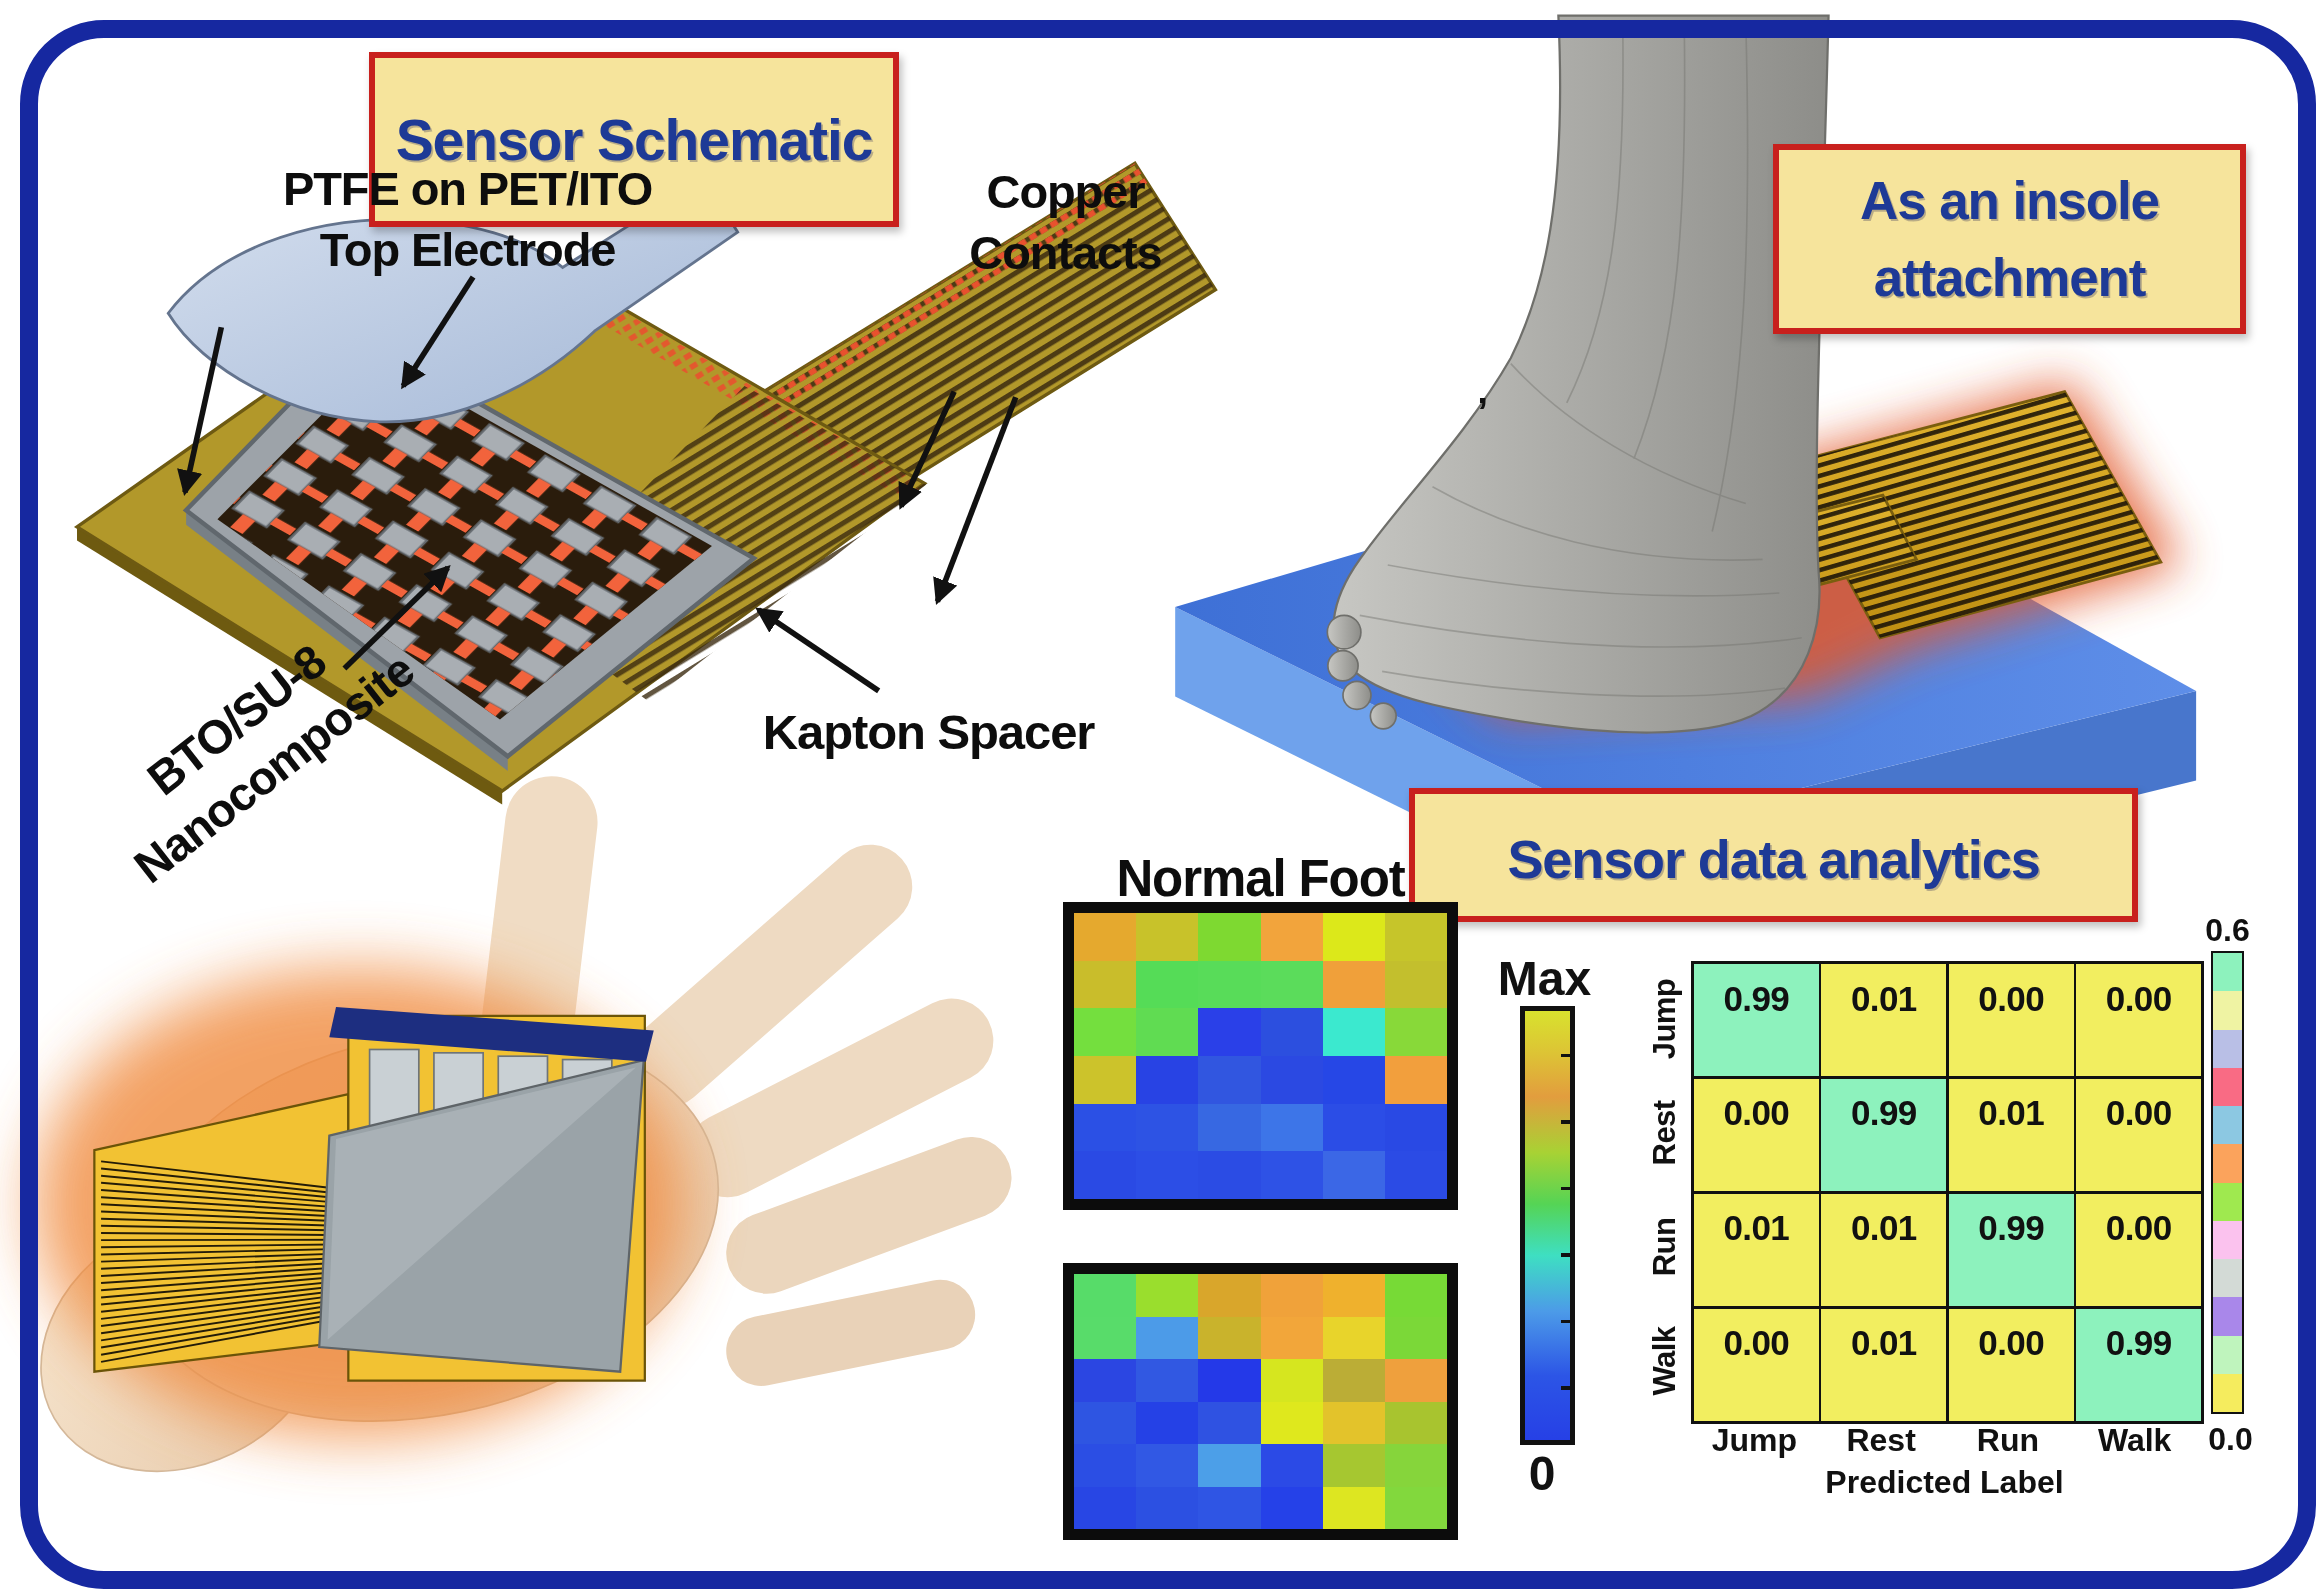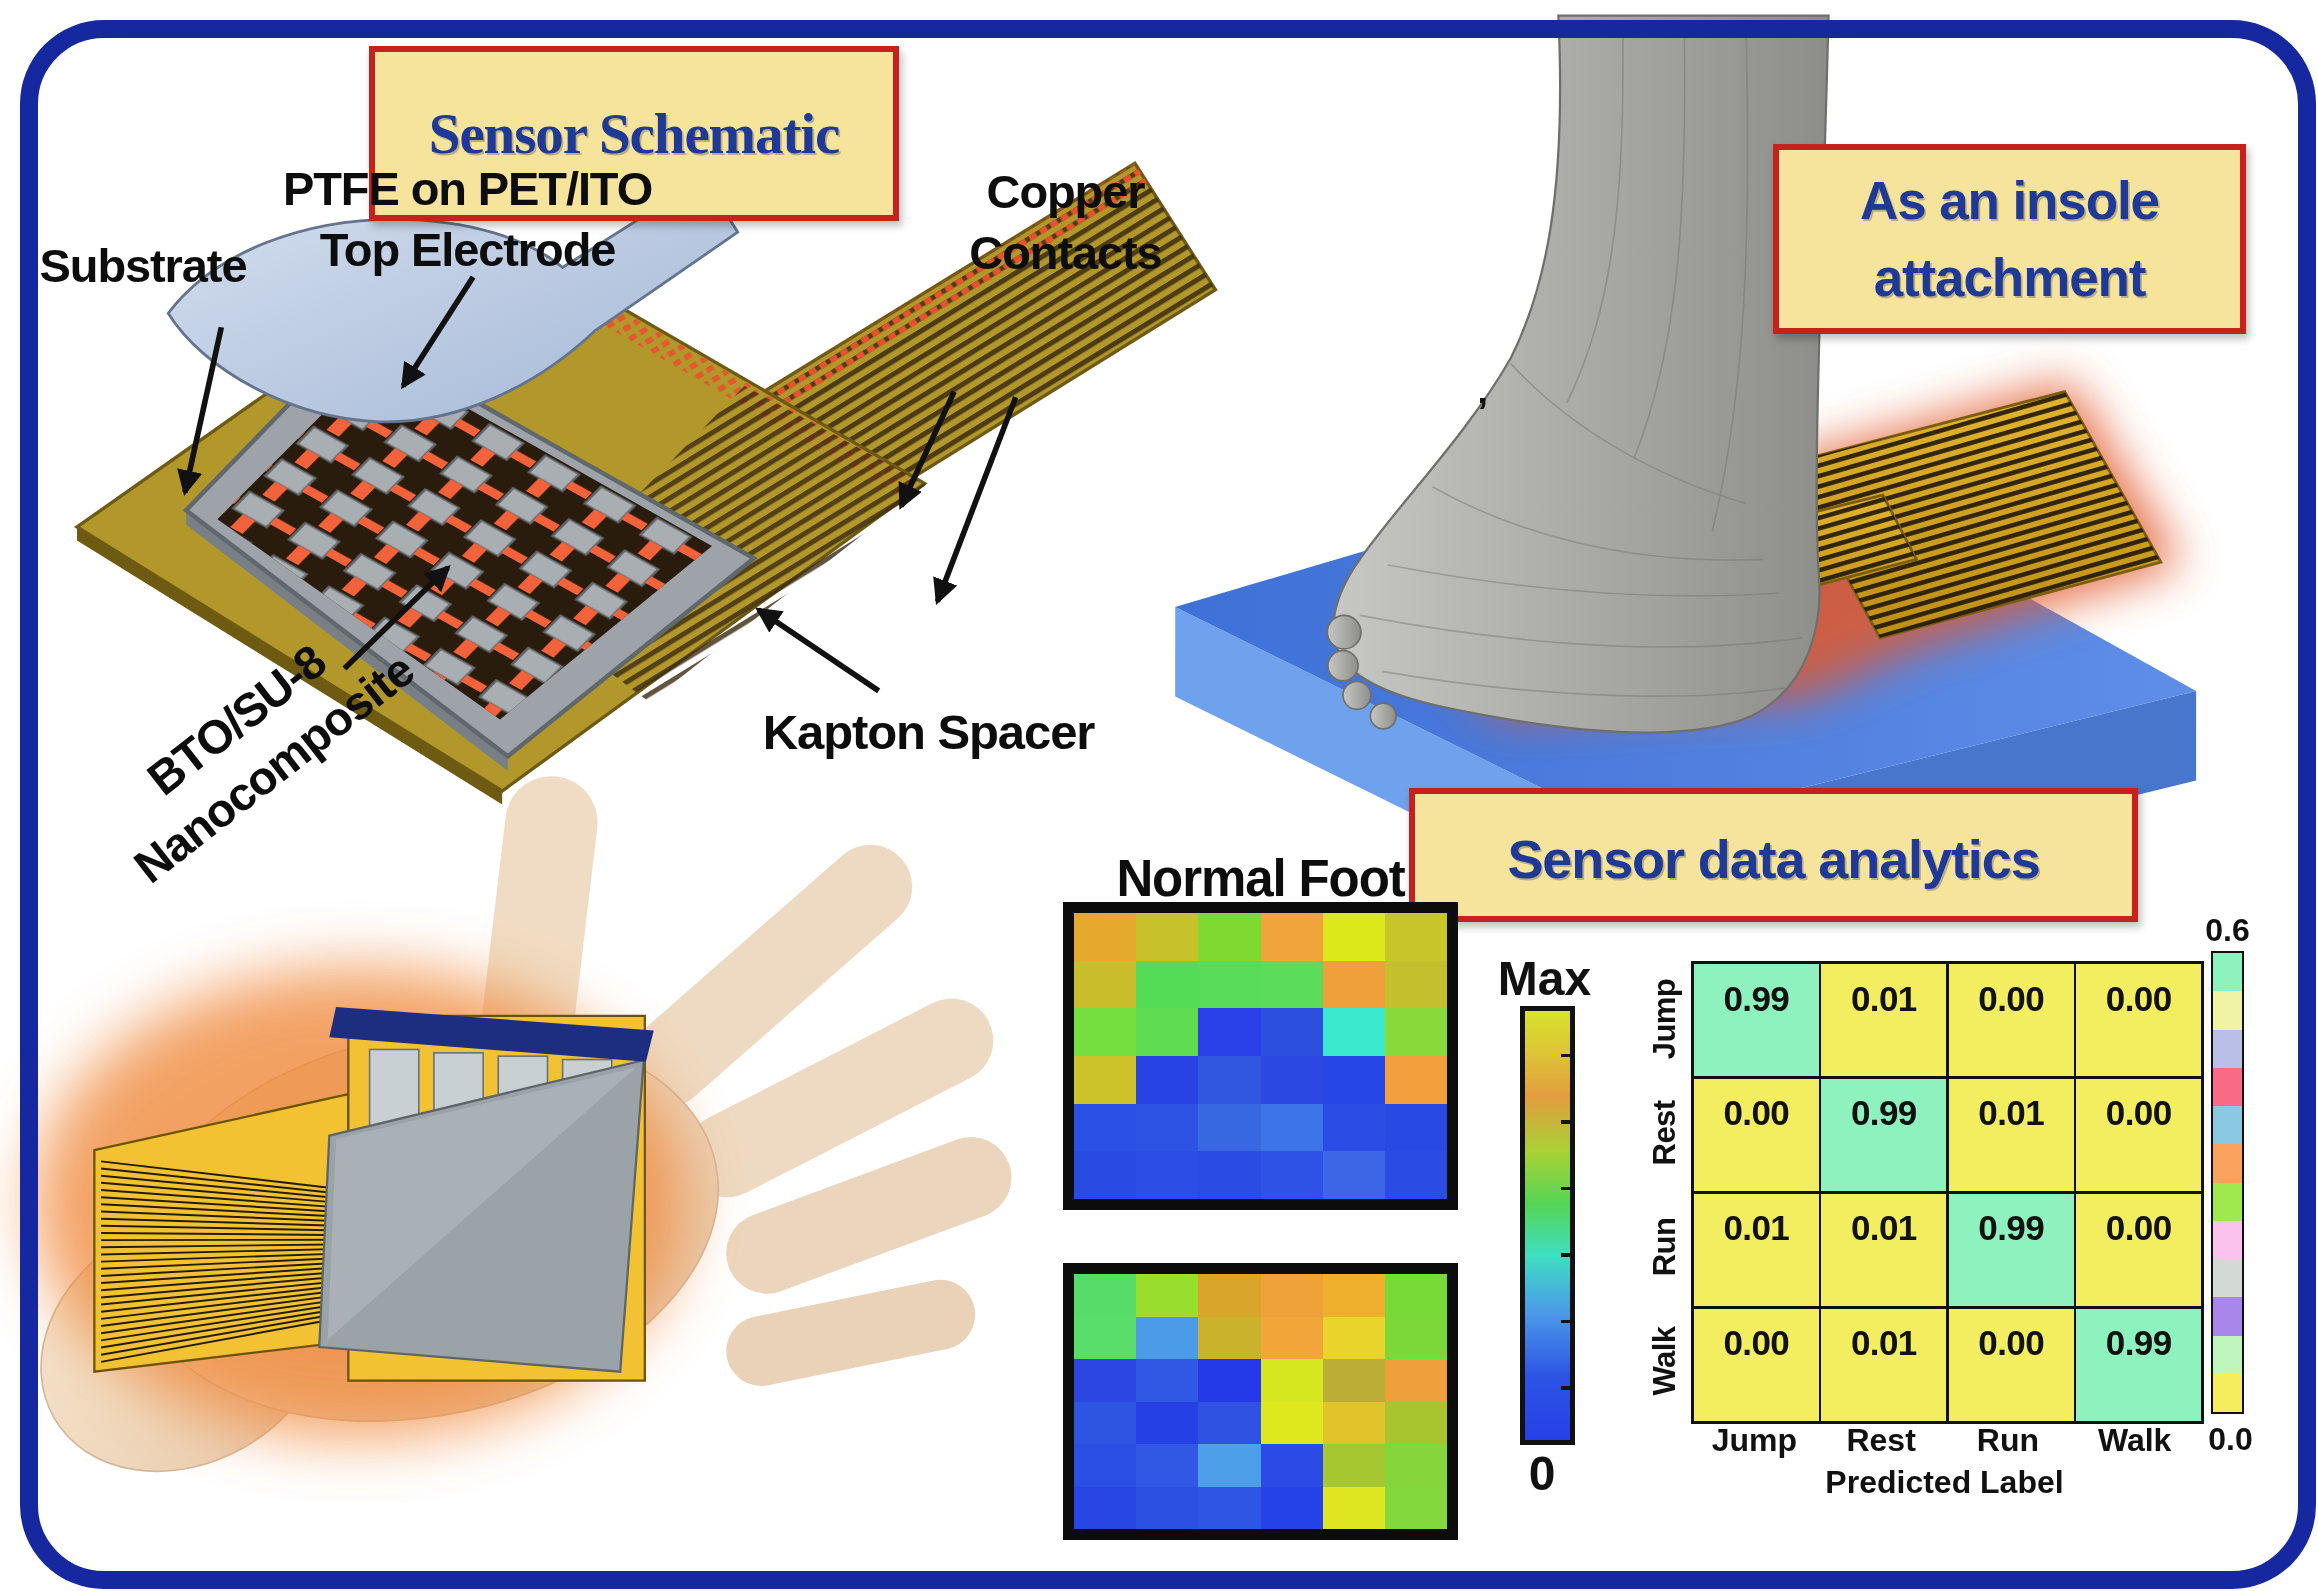--- a/index.html
+++ b/index.html
@@ -216,36 +216,35 @@
         </g>
         <polygon points="588,2030 1150,1895 1108,2452 570,2408" fill="#9AA3A8" stroke="#5E6468" stroke-width="4"></polygon>
         <polygon points="600,2036 1136,1908 585,2395" fill="#ABB4B9" opacity="0.85"></polygon>
         <polygon points="600,1800 1168,1842 1154,1898 588,1854" fill="#1D2E80"></polygon>
       </g>
     </g>
   </svg>
 
   <div class="frame"></div>
 
-  <div class="panel-box" style="left:369px;top:46px;width:518px;height:163px;font-family:Liberation Serif, serif;">
+  <div class="panel-box" style="left:369px;top:52px;width:518px;height:163px;">
     <span style="font-size:57px;">Sensor Schematic</span>
   </div>
 
   <div class="panel-box" style="left:1773px;top:144px;width:461px;height:178px;">
     <span style="font-size:53px;">As an insole</span>
     <span style="font-size:53px;margin-top:15.7px;">attachment</span>
   </div>
 
   <div class="panel-box" style="left:1409px;top:788px;width:717px;height:122px;">
     <span style="font-size:54px;margin-top:8px;">Sensor data analytics</span>
   </div>
 
 
   <div class="black-label" style="left:17px;top:235px;width:252px;font-size:47px;">
-    <div>Substrate</div>
   </div>
   <div class="black-label" style="left:283px;top:158px;width:369px;font-size:47px;">
     <div>PTFE on PET/ITO</div>
     <div>Top Electrode</div>
   </div>
   <div class="black-label" style="left:923px;top:161px;width:285px;font-size:47px;">
     <div>Copper</div>
     <div>Contacts</div>
   </div>
   <div class="black-label" style="left:59px;top:683px;width:392px;font-size:47px;transform:rotate(-38deg);">

